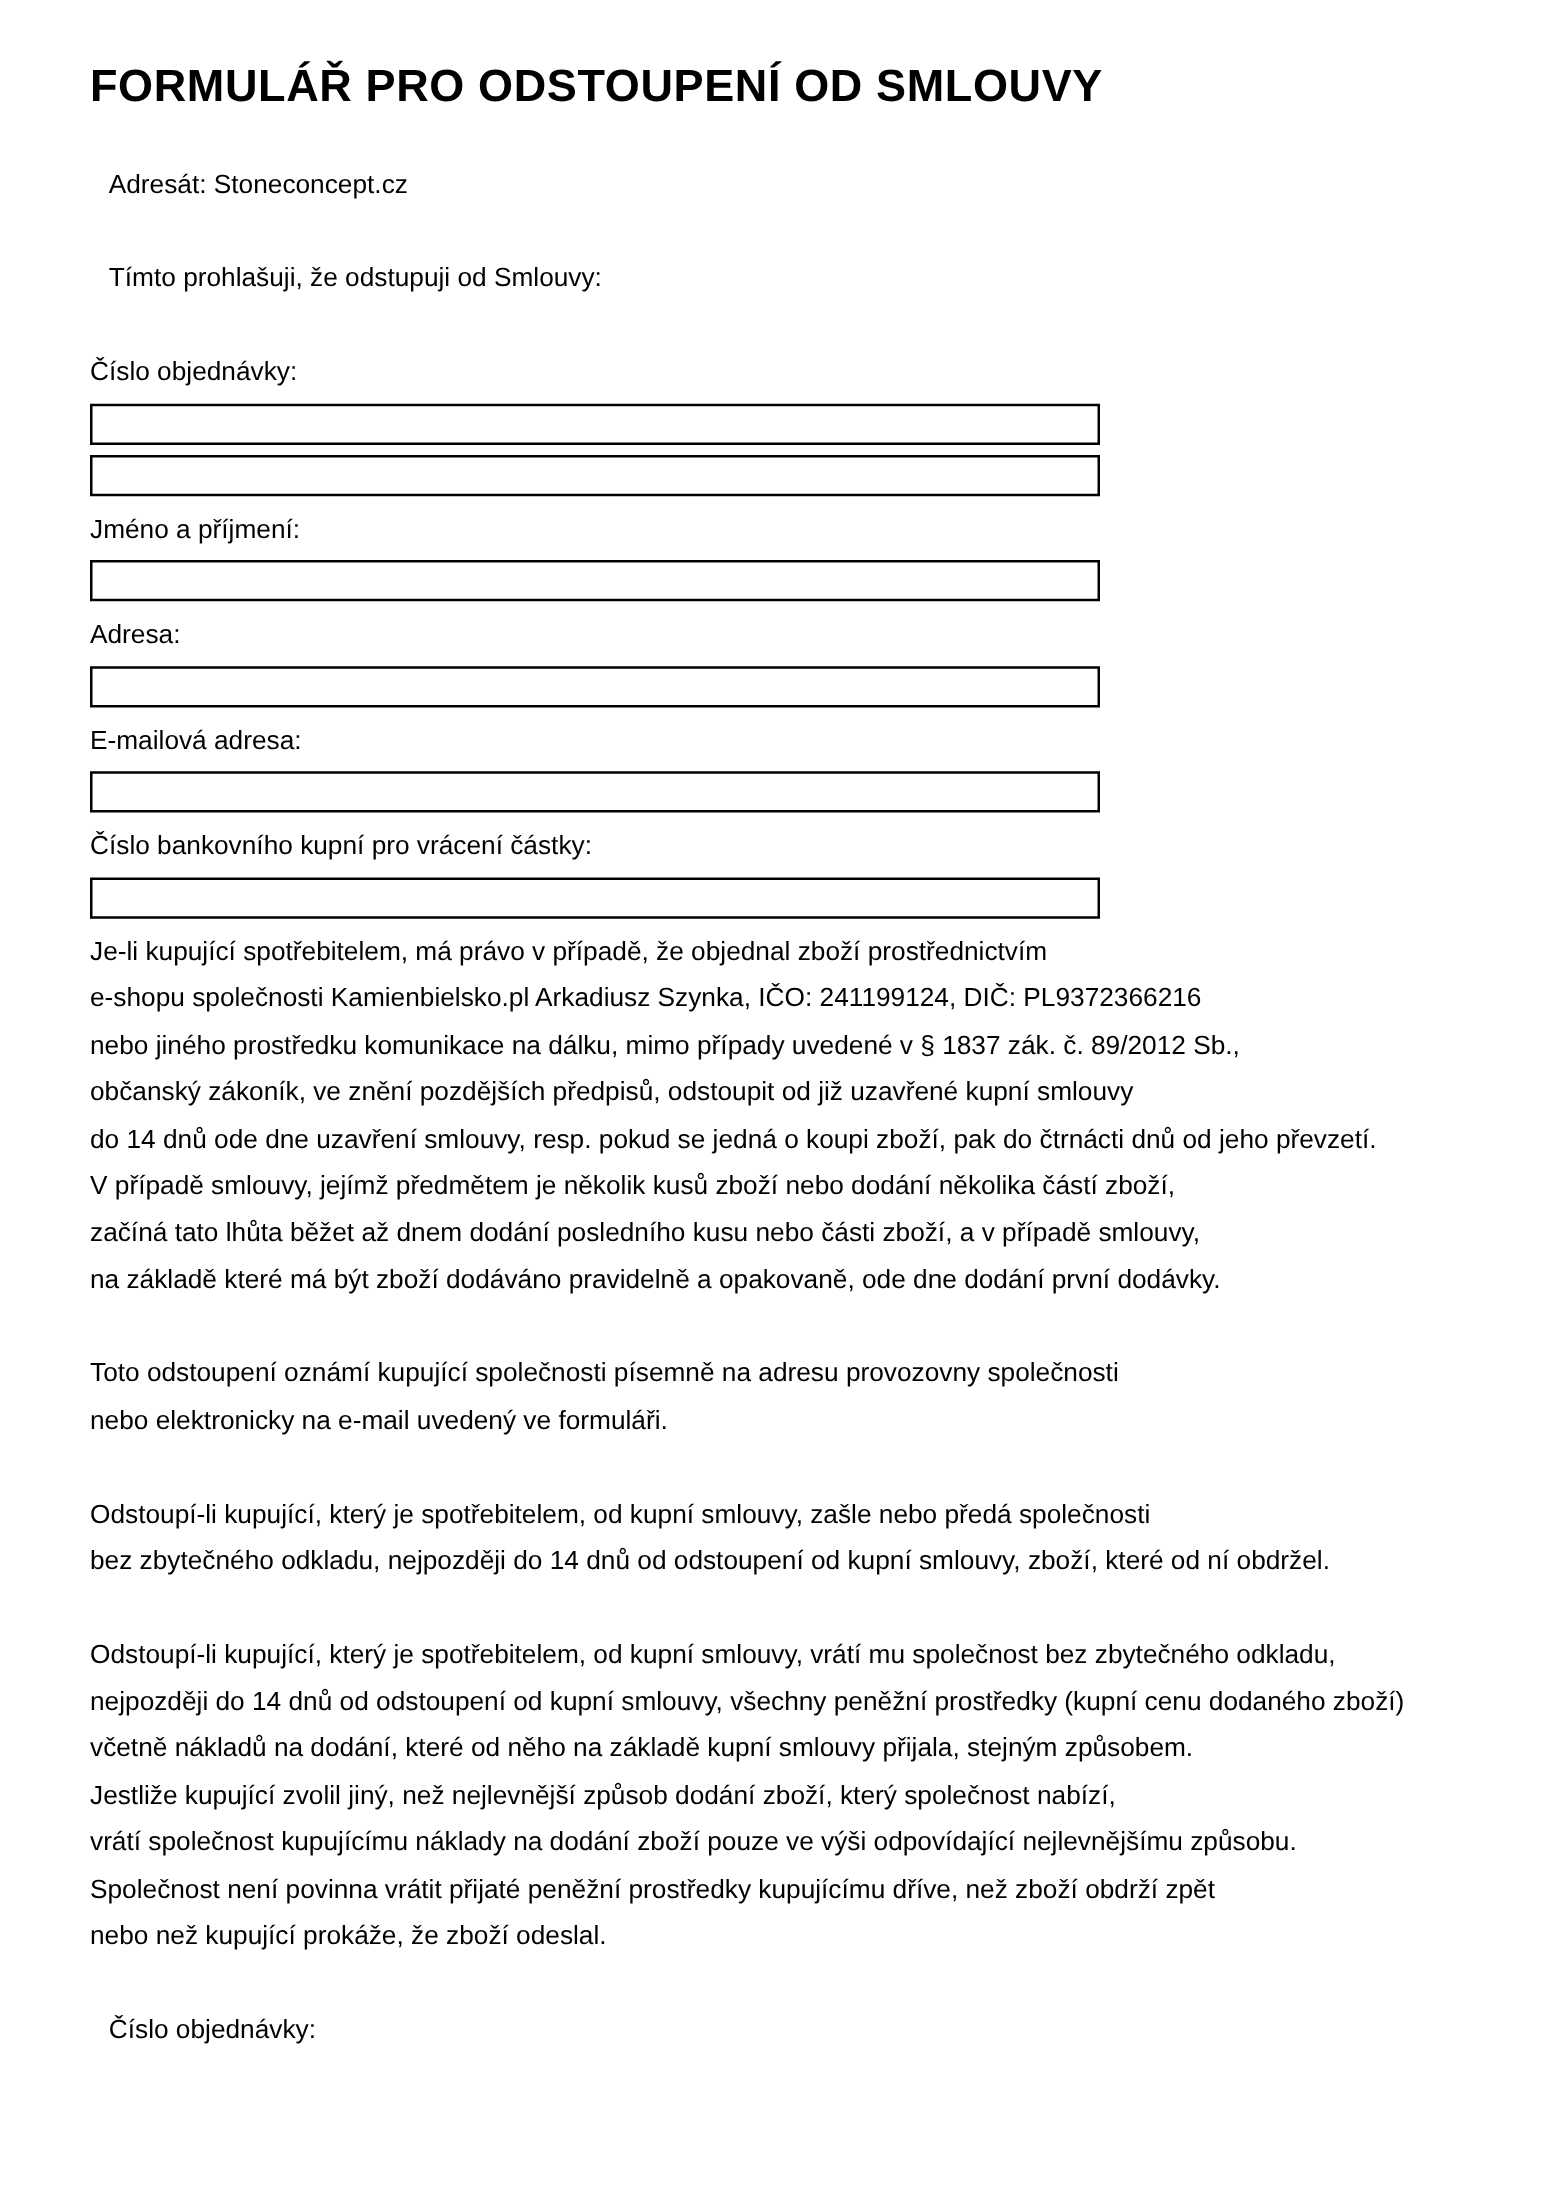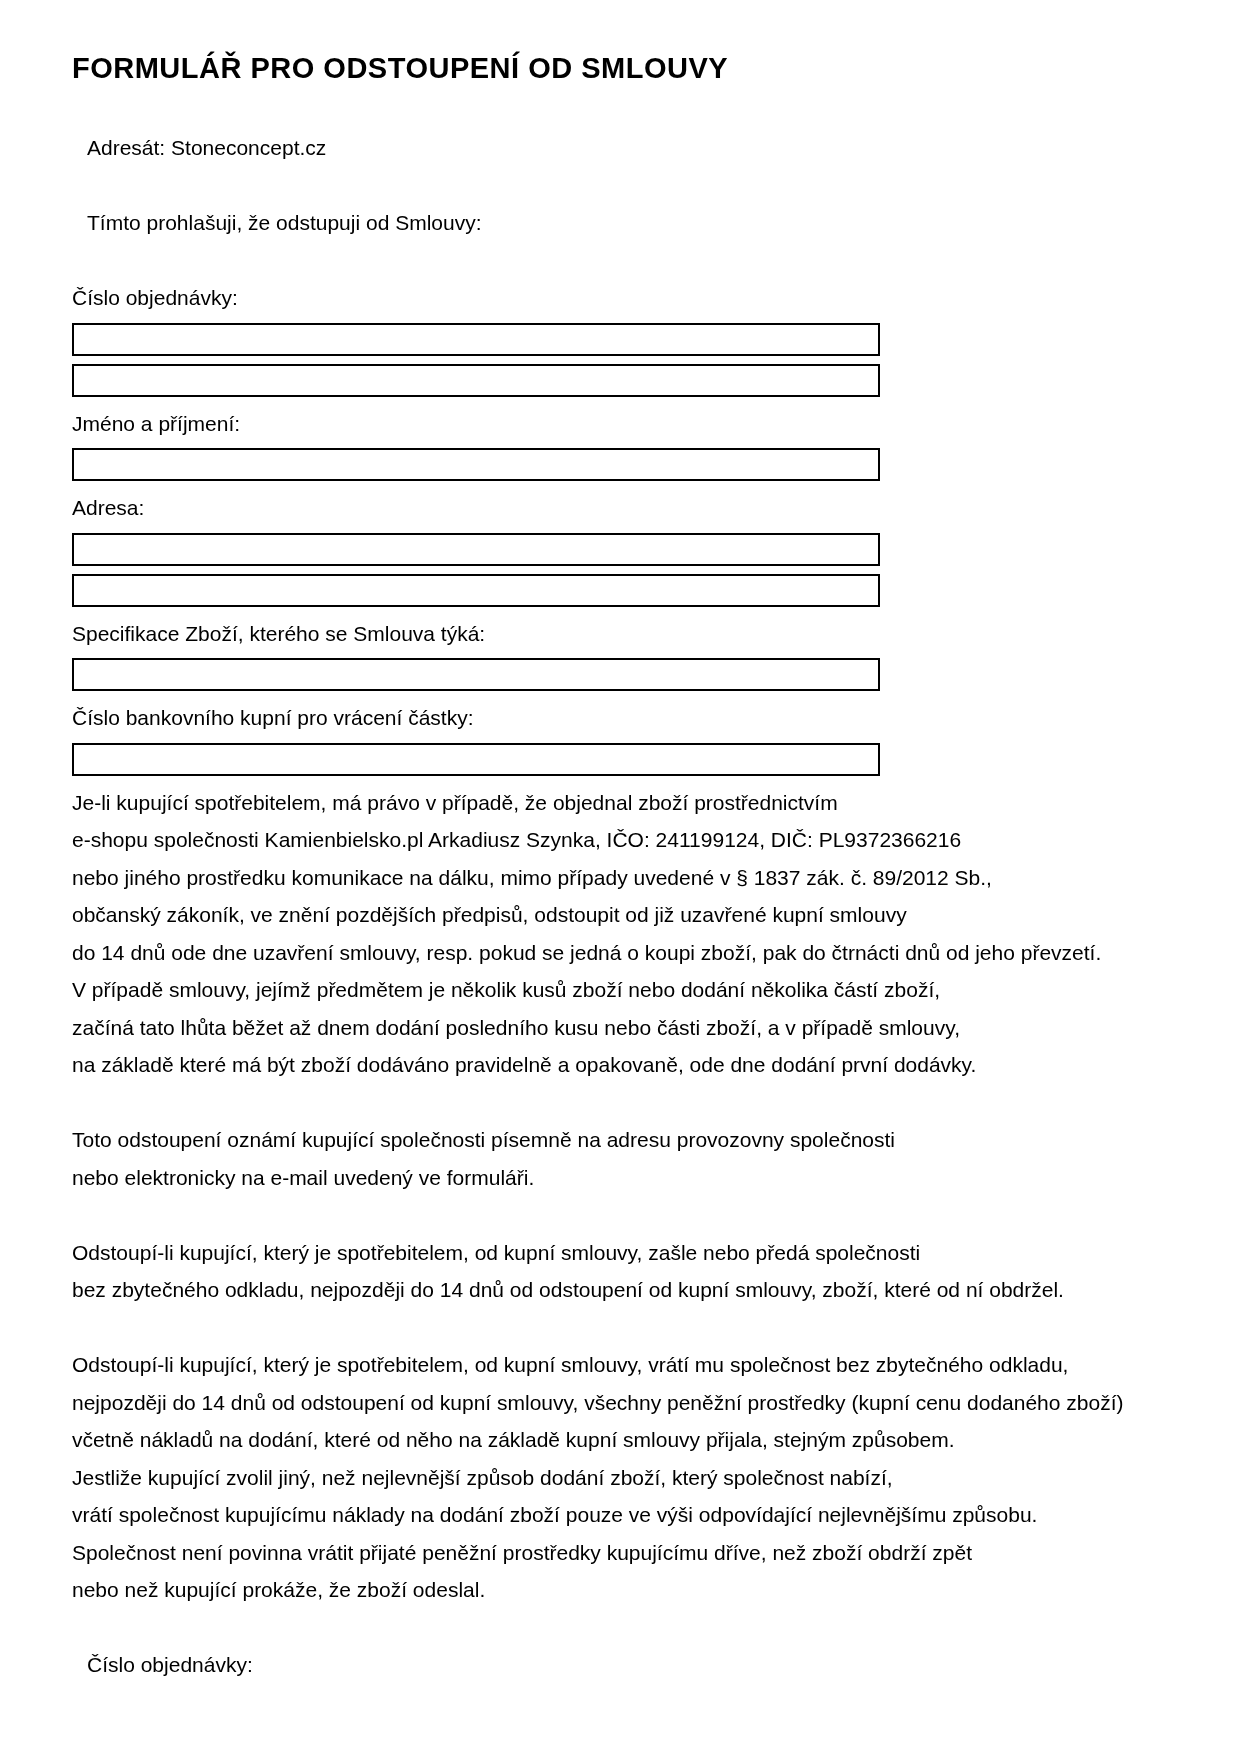--- a/index.html
+++ b/index.html
@@ -14,21 +14,21 @@
   .page {
     box-sizing: border-box;
     width: 1240px;
     height: 1754px;
     padding: 52px 20px 0 72px;
     overflow: hidden;
     font-size: 21px;
     line-height: 37.5px;
   }
   h1.doc-title {
-    font-size: 29px;
+    font-size: 36px;
     line-height: 33px;
     font-weight: 700;
     letter-spacing: 0.5px;
     margin: 0 0 44px 0;
   }
   p { margin: 15px; }
   .addressee-line { margin-bottom: 37.5px; }
   .declaration-line { margin-bottom: 37.5px; }
   .field { margin: 0; }
   .field-label {
@@ -83,27 +83,24 @@
     <span class="field-label">Jméno a příjmení:</span>
     <input type="text" class="field-input" value="" style="">
   </div>
 
   <div class="field">
     <span class="field-label">Adresa:</span>
     <input type="text" class="field-input" value="" style="">
   </div>
 
   <div class="field">
+    <span class="field-label">E-mailová adresa:</span>
     <input type="text" class="field-input" value="" style="">
   </div>
 
-  <div class="field">
-    <span class="field-label">Specifikace Zboží, kterého se Smlouva týká:</span>
-    <input type="text" class="field-input" value="" style="">
-  </div>
 
   <div class="field">
     <span class="field-label">Číslo bankovního kupní pro vrácení částky:</span>
     <input type="text" class="field-input" value="" style="">
   </div>
 
   <p class="para">Je-li kupující spotřebitelem, má právo v případě, že objednal zboží prostřednictvím
 e-shopu společnosti Kamienbielsko.pl Arkadiusz Szynka, IČO: 241199124, DIČ: PL9372366216
 nebo jiného prostředku komunikace na dálku, mimo případy uvedené v § 1837 zák. č. 89/2012 Sb.,
 občanský zákoník, ve znění pozdějších předpisů, odstoupit od již uzavřené kupní smlouvy

